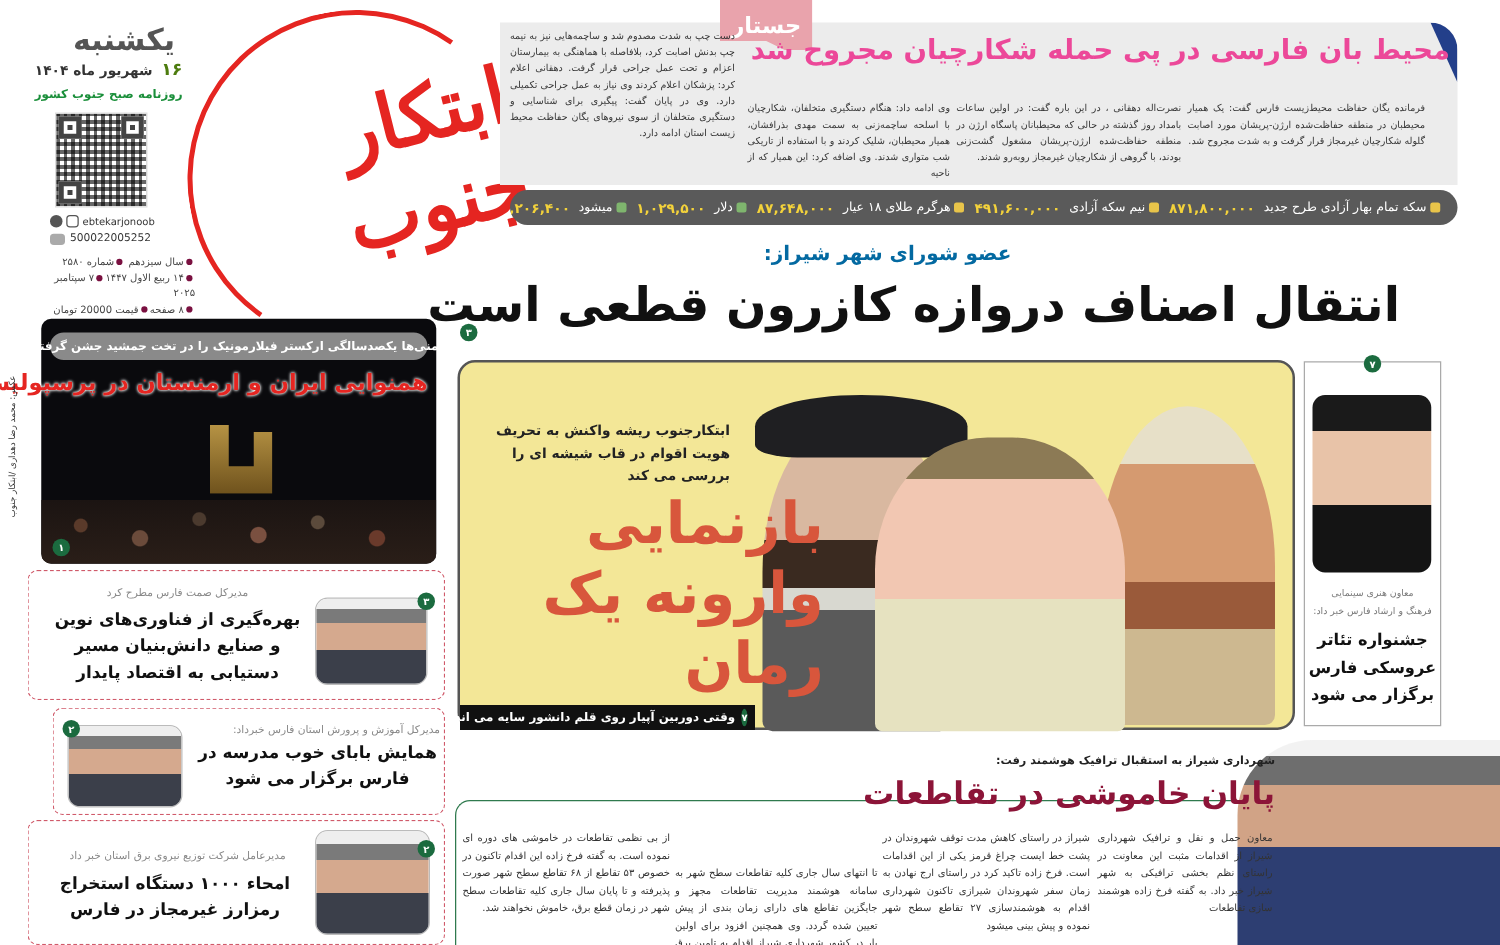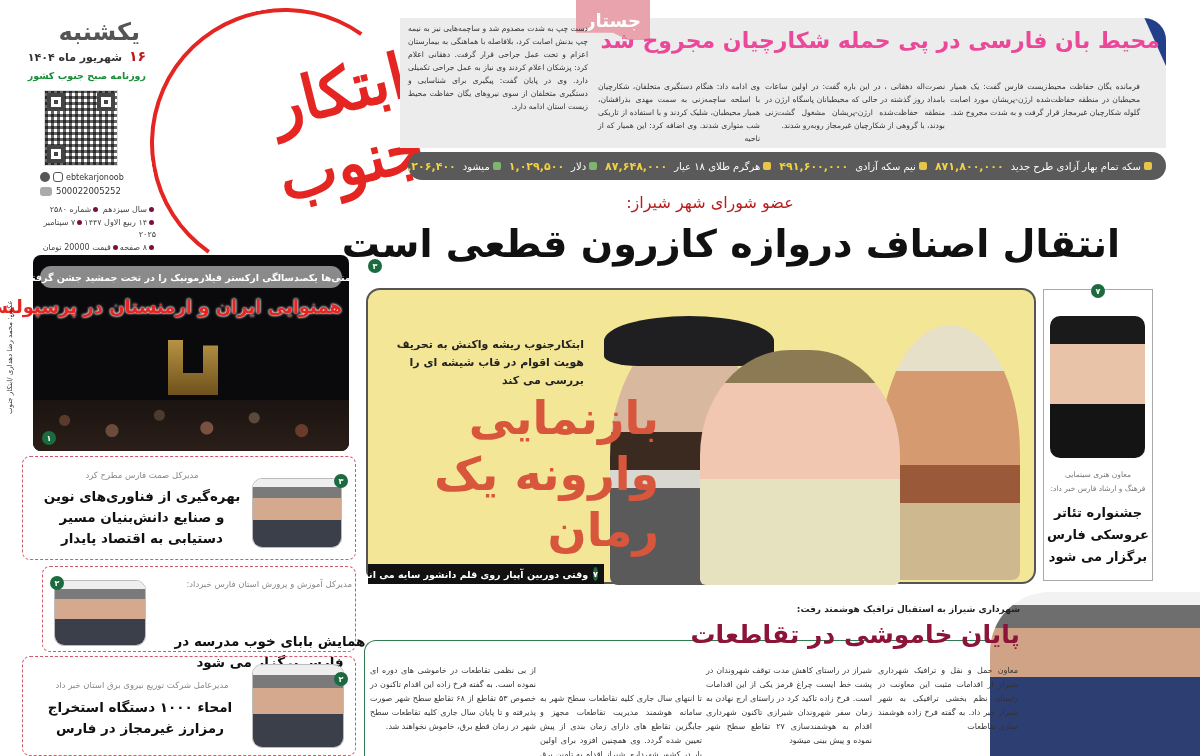--- a/index.html
+++ b/index.html
@@ -3,21 +3,21 @@
 <meta charset="utf-8">
 <style>
   * { box-sizing: border-box; margin: 0; padding: 0; }
   html, body { width: 1200px; height: 756px; overflow: hidden; background: #ffffff; }
   body { font-family: "DejaVu Sans", sans-serif; color: #222; position: relative; direction: rtl; }
   .abs { position: absolute; }
 
   
   .day-name { left: 60px; top: 18px; width: 80px; text-align: center; font-size: 24px; font-weight: bold; color: #555; letter-spacing: 2px; }
   .date-line { left: 36px; top: 48px; width: 110px; font-size: 11px; font-weight: bold; color: #333; text-align: right; white-space: nowrap; }
-  .date-line .day-num { color: #b91c1c; font-size: 14px; margin-left: 3px; }
+  .date-line .day-num { color: #4d7c0f; font-size: 14px; margin-left: 3px; }
   .tagline { left: 36px; top: 70px; width: 110px; font-size: 9.5px; font-weight: bold; color: #1a8f3a; text-align: right; white-space: nowrap; }
   .qr { left: 44px; top: 90px; width: 74px; height: 76px; background:
         repeating-linear-gradient(90deg, #666 0 3px, #fff 3px 6px),
         repeating-linear-gradient(0deg, #666 0 3px, #fff 3px 6px);
         background-blend-mode: multiply; border: 1px solid #ddd; }
   .qr .finder { position: absolute; width: 18px; height: 18px; border: 4px solid #444; background: #fff; }
   .qr .finder::after { content: ""; position: absolute; left: 3px; top: 3px; width: 4px; height: 4px; background: #444; }
   .social { left: 40px; top: 172px; width: 120px; font-size: 8px; color: #333; direction: ltr; text-align: left; display: flex; align-items: center; gap: 3px; }
   .social .ico { width: 10px; height: 10px; border-radius: 50%; background: #555; display: inline-block; }
   .social .ico.sq { border-radius: 3px; background: #fff; border: 1.5px solid #555; }
@@ -42,21 +42,21 @@
   .top-col-4 { left: 408px; top: 22px; width: 180px; }
 
   
   .ticker { left: 408px; top: 152px; width: 758px; height: 28px; background: #5a5a5a; border-radius: 14px; display: flex; align-items: center; padding: 0 14px; gap: 4px; font-size: 10px; color: #fff; white-space: nowrap; overflow: hidden; }
   .ticker .item { display: flex; align-items: center; gap: 3px; }
   .ticker .val { color: #f3d23b; font-weight: bold; font-size: 11px; margin: 0 4px; }
   .ticker .coin { display: inline-block; width: 8px; height: 8px; border-radius: 2px; background: #e8c44a; }
   .ticker .coin.green { background: #7fb56e; }
 
   
-  .sub-kicker { left: 560px; top: 193px; width: 300px; text-align: center; font-size: 16px; font-weight: normal; color: #b91c1c; }
+  .sub-kicker { left: 560px; top: 193px; width: 300px; text-align: center; font-size: 16px; font-weight: bold; color: #0369a1; }
   .main-headline { left: 420px; top: 222px; width: 700px; text-align: center; font-size: 38px; font-weight: bold; color: #111; white-space: nowrap; letter-spacing: -1px; }
 
   
   .perse-box { left: 33px; top: 255px; width: 316px; height: 196px; background: #0a0a0d; border-radius: 8px; overflow: hidden; }
   .perse-kicker { left: 40px; top: 266px; width: 302px; height: 22px; background: #8a8a8a; border-radius: 11px; color: #fff; font-size: 9.5px; font-weight: bold; display: flex; align-items: center; justify-content: center; white-space: nowrap; }
   .perse-headline { left: 40px; top: 296px; width: 302px; text-align: center; font-size: 18px; font-weight: bold; color: #e52521; white-space: nowrap; text-shadow: 0 0 3px #fff, 0 0 2px #fff; }
   .perse-ruins { left: 168px; top: 340px; width: 50px; height: 55px; background: linear-gradient(#c9a24a, #7a5a1e); clip-path: polygon(0 0, 30% 0, 30% 60%, 70% 60%, 70% 10%, 100% 10%, 100% 100%, 0 100%); opacity: .9; }
   .perse-crowd { left: 33px; top: 400px; width: 316px; height: 51px; background:
         radial-gradient(circle at 10% 40%, #5a3a2a 0 5px, transparent 6px),
         radial-gradient(circle at 25% 60%, #6b4b3b 0 6px, transparent 7px),
@@ -93,21 +93,21 @@
   .story-headline { font-size: 13.5px; font-weight: bold; color: #111; text-align: center; line-height: 21px; }
 
   .s1-box { left: 22px; top: 456px; width: 334px; height: 104px; }
   .s1-photo { left: 252px; top: 478px; width: 90px; height: 70px; }
   .s1-kicker { left: 40px; top: 470px; width: 204px; text-align: center; }
   .s1-headline { left: 40px; top: 486px; width: 204px; }
 
   .s2-box { left: 42px; top: 566px; width: 314px; height: 86px; }
   .s2-photo { left: 54px; top: 580px; width: 92px; height: 66px; }
   .s2-kicker { left: 156px; top: 579px; width: 196px; }
-  .s2-headline { left: 156px; top: 631px; width: 196px; margin-left: 16px; }
+  .s2-headline { left: 156px; top: 592px; width: 196px; }
 
   .s3-box { left: 22px; top: 656px; width: 334px; height: 100px; }
   .s3-photo { left: 252px; top: 664px; width: 92px; height: 84px; }
   .s3-kicker { left: 40px; top: 680px; width: 204px; text-align: center; }
   .s3-headline { left: 34px; top: 697px; width: 212px; }
 
   
   .traffic-frame { left: 364px; top: 640px; width: 836px; height: 116px; border-top: 1.5px solid #2f7a4e; border-left: 1.5px solid #2f7a4e; border-top-left-radius: 12px; }
   .traffic-kicker { left: 740px; top: 604px; width: 280px; text-align: right; font-size: 9px; font-weight: bold; color: #222; white-space: nowrap; }
   .traffic-headline { left: 740px; top: 620px; width: 280px; text-align: right; font-size: 25px; font-weight: bold; color: #8c1438; white-space: nowrap; }

